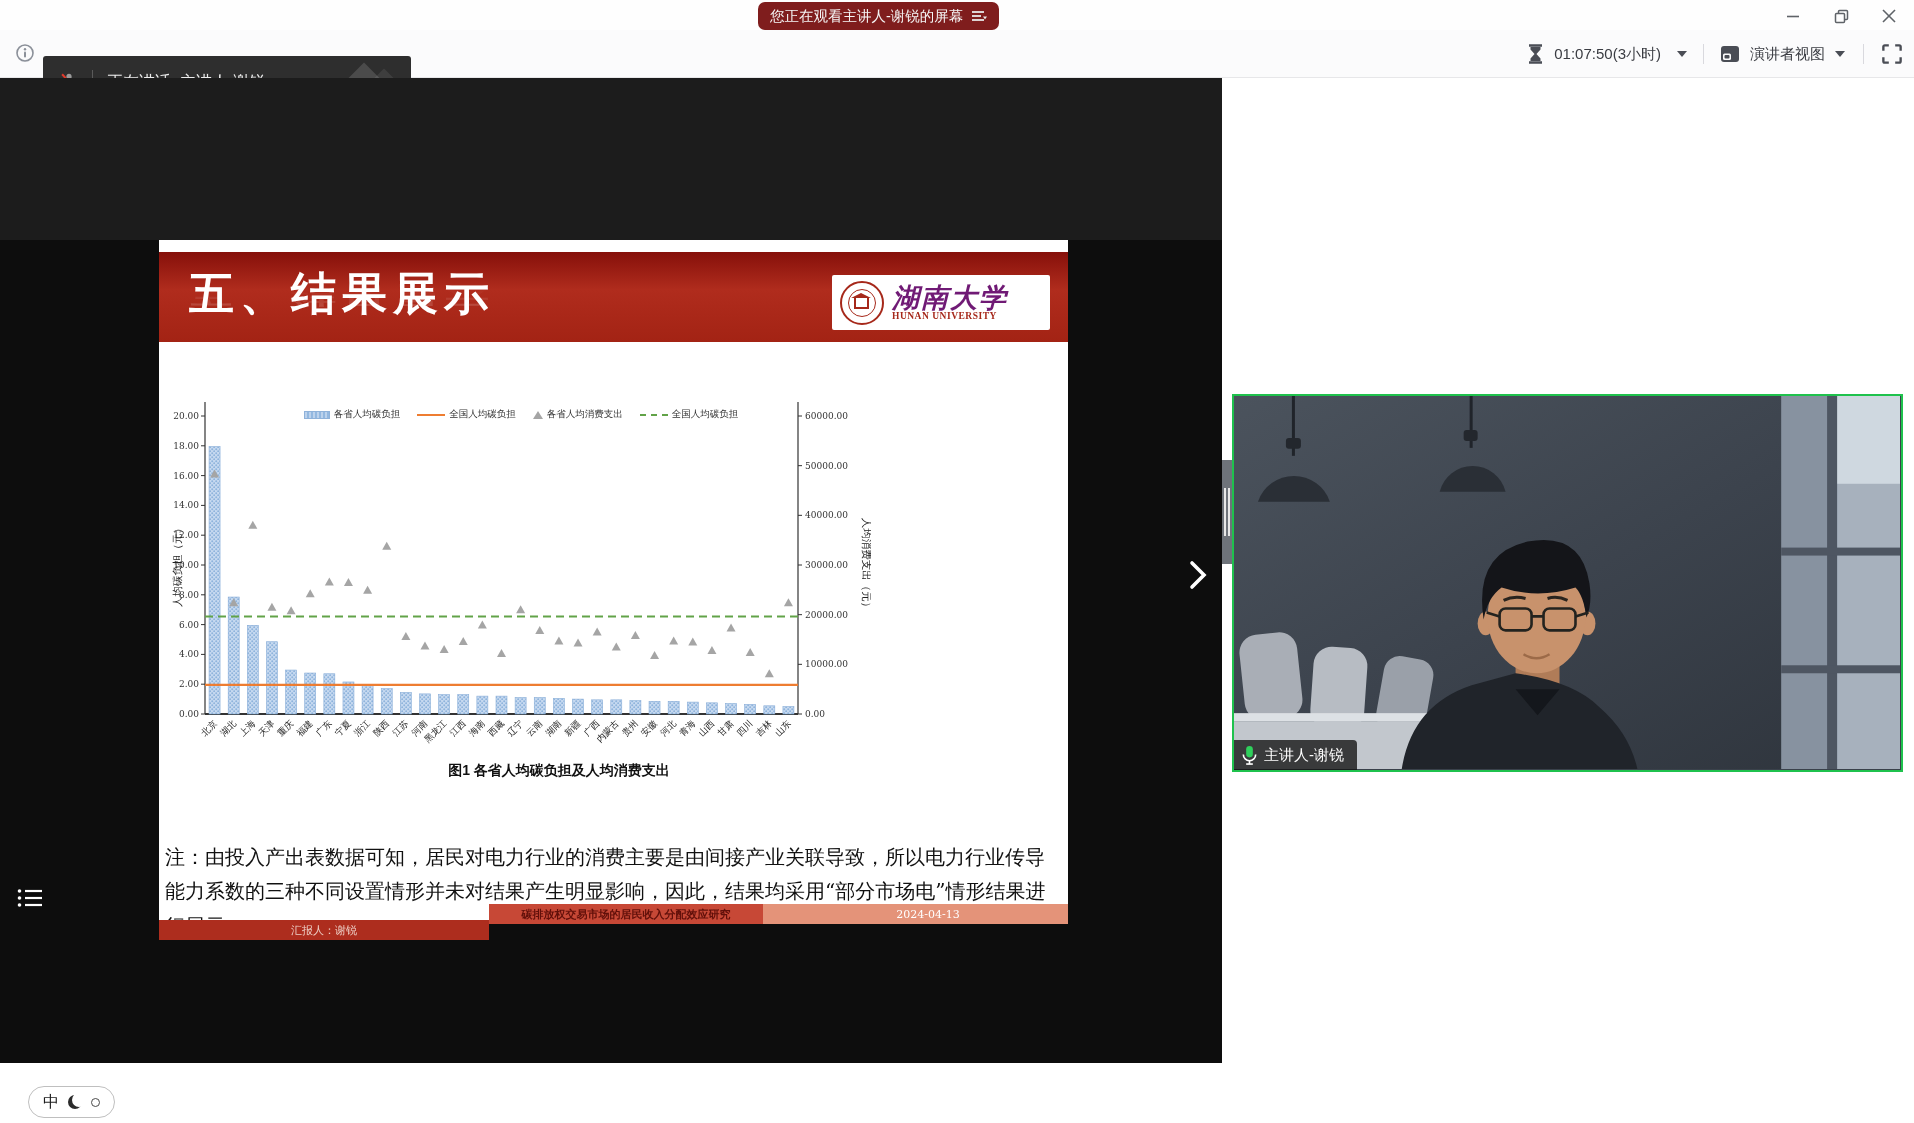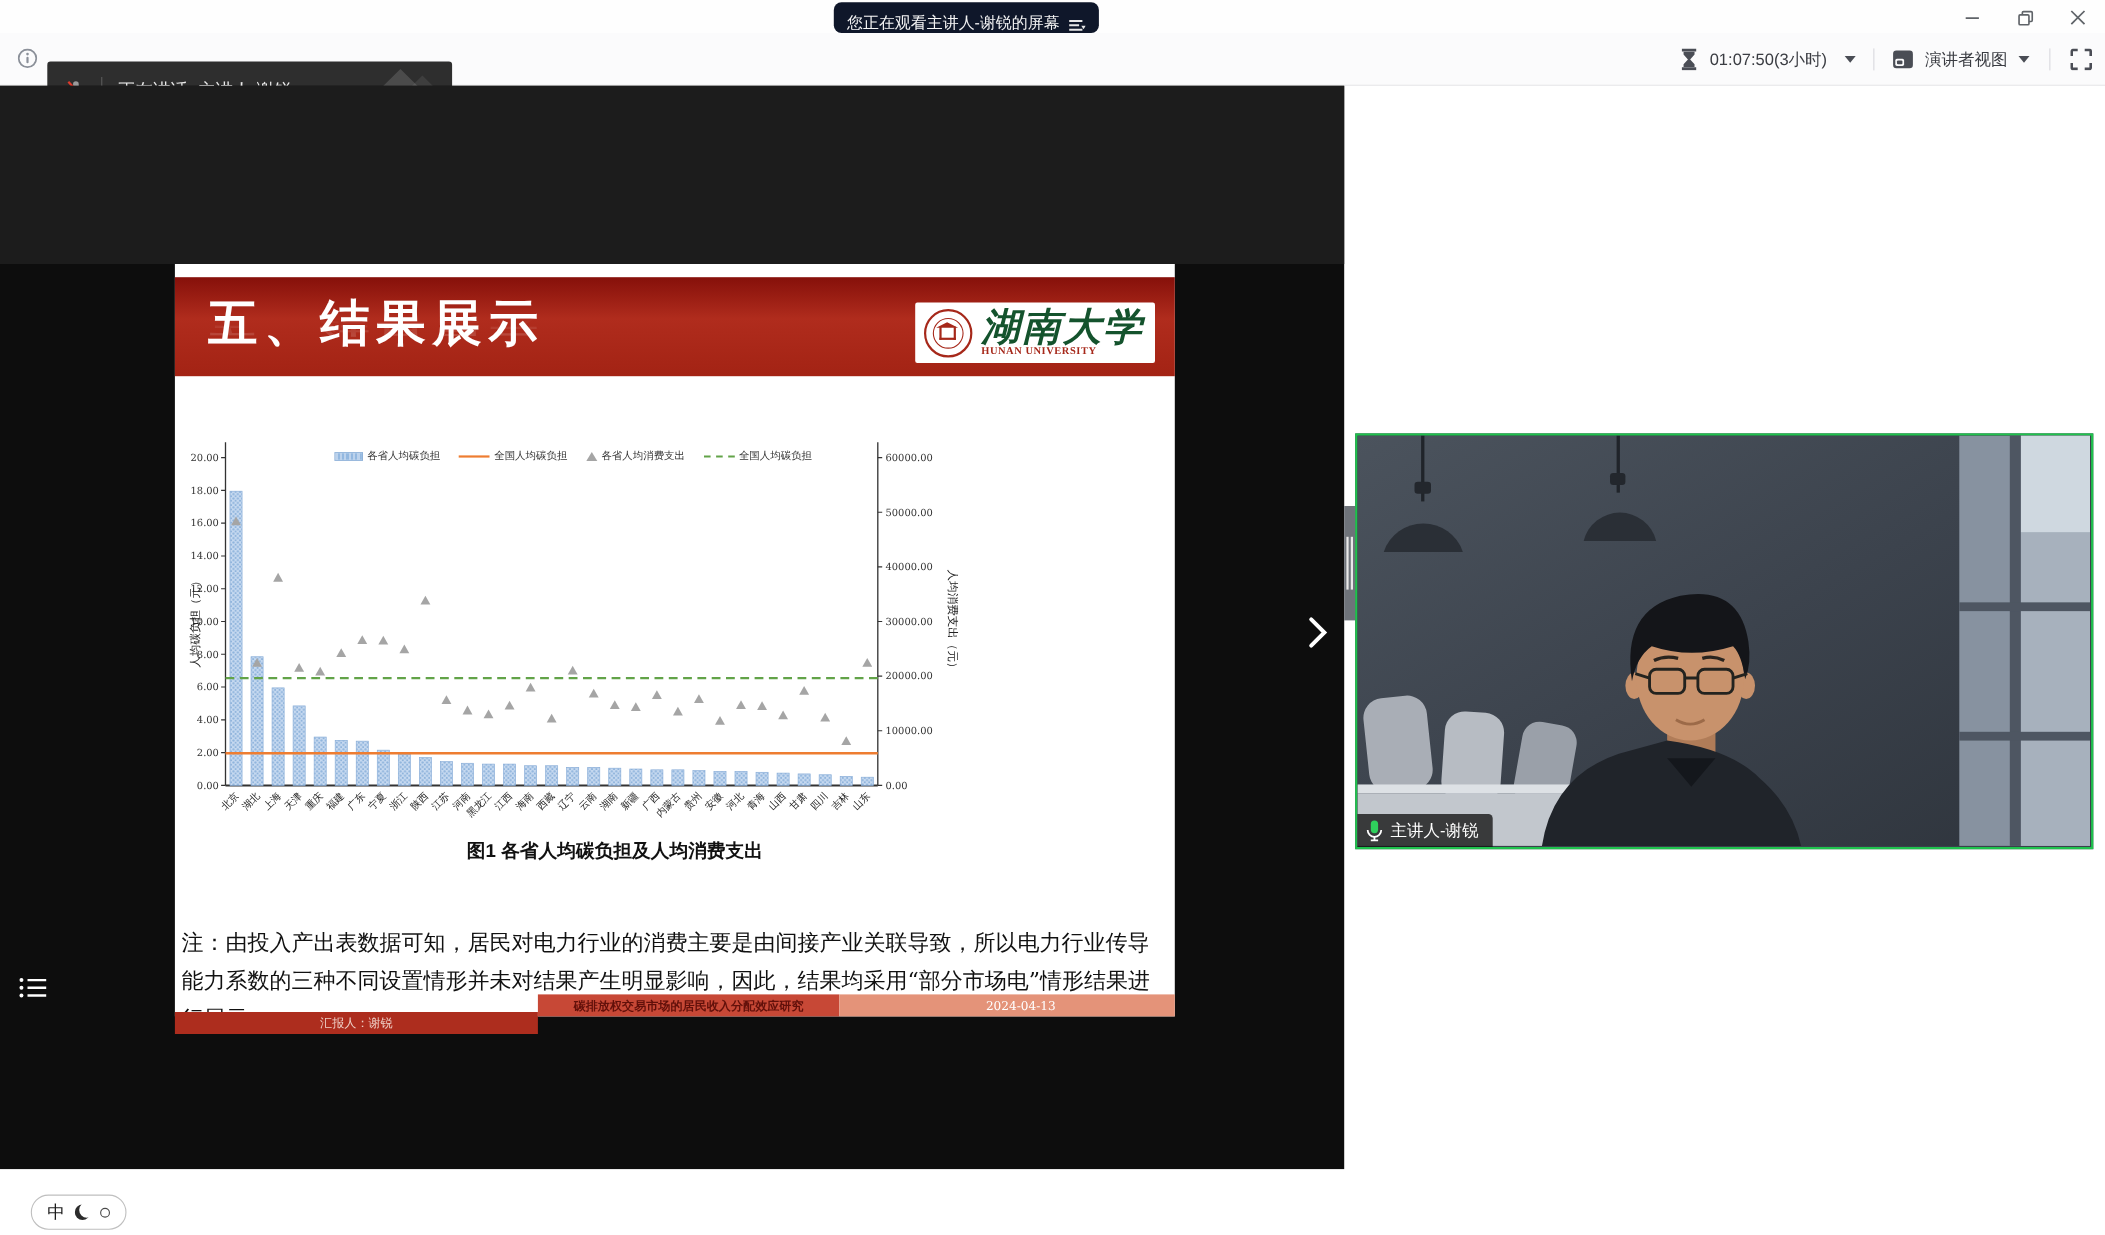--- a/index.html
+++ b/index.html
@@ -2,21 +2,21 @@
 <html><head>
 <meta charset="utf-8">
 <style>
   * { margin:0; padding:0; box-sizing:border-box; }
   html,body { width:1914px; height:1123px; overflow:hidden; background:#fff;
     font-family:"Liberation Sans", sans-serif; }
 
   
   #titlebar { position:absolute; left:0; top:0; width:1914px; height:30px; background:#fefefe; }
   #title-pill { position:absolute; left:758px; top:2px; height:28px; padding:0 12px;
-    background:#0f172a; border-radius:7px; display:flex; align-items:flex-end; gap:8px; }
+    background:#7f1d1d; border-radius:7px; display:flex; align-items:center; gap:8px; }
   #title-pill .t { color:#f5f5f5; font-size:14.5px; }
   .win-btn { position:absolute; top:4px; width:30px; height:24px; display:flex; align-items:center; justify-content:center; color:#5f6368; }
 
   
   #header-bar { position:absolute; left:0; top:30px; width:1914px; height:48px;
     background:#fbfbfc; border-bottom:1px solid #e7e7e9; }
   #info-btn { position:absolute; left:16px; top:44px; width:18px; height:18px; color:#8b9099; }
   #hdr-right { position:absolute; right:12px; top:30px; height:48px; display:flex; align-items:center; gap:10px; color:#3d3f45; }
   #hdr-right .txt { font-size:15px; color:#3a3c42; }
   .vdiv { width:1px; height:20px; background:#d9d9de; }
@@ -56,38 +56,38 @@
     opacity:.28; -webkit-mask-image:linear-gradient(180deg,rgba(0,0,0,.7),transparent 70%);
     mask-image:linear-gradient(180deg,rgba(0,0,0,.7),transparent 70%); }
   #logo-box { position:absolute; right:18px; top:23px; width:218px; height:55px; background:#fff; border-radius:2px;
     display:flex; align-items:center; gap:8px; padding:0 8px; }
   #seal { width:44px; height:44px; border:2.5px solid #a6281a; border-radius:50%; position:relative; flex:none; }
   #seal .inner { position:absolute; left:6px; top:6px; right:6px; bottom:6px; border:1px solid #a6281a; border-radius:50%; }
   #seal .bld { position:absolute; left:12px; top:14px; width:15px; height:12px;
     border-left:2px solid #a6281a; border-right:2px solid #a6281a; border-bottom:2px solid #a6281a; }
   #seal .roof { position:absolute; left:9px; top:10px; width:0; height:0;
     border-left:10.5px solid transparent; border-right:10.5px solid transparent; border-bottom:5px solid #a6281a; }
-  #uni-cn { color:#14532d; font-size:35px; font-weight:bold; font-family:"DejaVu Serif", serif;
+  #uni-cn { color:#701a75; font-size:27px; font-weight:bold; font-family:"DejaVu Serif", serif;
     font-style:italic; letter-spacing:2px; line-height:1; white-space:nowrap; }
   #uni-en { color:#a6281a; font-size:9.5px; font-weight:bold; font-family:"Liberation Serif", serif; letter-spacing:.5px; }
 
   #chart-wrap { position:absolute; left:12px; top:92px; width:700px; height:424px; }
   #chart-legend { position:absolute; left:0; top:76px; width:700px; display:flex; justify-content:center;
     align-items:center; gap:17px; font-size:9.5px; color:#333; font-family:"DejaVu Serif", serif; }
   .lg-item { display:flex; align-items:center; gap:4px; }
   .sw-bar { width:26px; height:8px; background:repeating-linear-gradient(90deg,#bcd2ec 0 2px,#93b8e0 2px 4px); border:.5px solid #8fb2da; }
   .sw-line { width:28px; height:0; border-top:2.5px solid #ee7d31; }
   .sw-tri { width:0; height:0; border-left:5px solid transparent; border-right:5px solid transparent; border-bottom:8px solid #a5a5a5; }
   .sw-dash { width:28px; height:0; border-top:2.5px dashed #62a348; }
 
   #insight { position:absolute; left:706px; top:186px; width:198px; color:#111;
     font-family:"DejaVu Serif", serif; font-size:19px; line-height:1.62; text-align:justify; letter-spacing:.5px; }
   #insight p + p { margin-top:34px; }
   #chart-caption { position:absolute; left:100px; top:522px; width:600px; text-align:center;
-    font-size:17px; font-weight:bold; color:#111; }
+    font-size:14px; font-weight:bold; color:#111; }
   #slide-note { position:absolute; left:6px; top:600px; width:898px; color:#111;
     font-family:"DejaVu Serif", serif; font-size:20px; line-height:1.72; }
   #slide-footer { position:absolute; left:0; bottom:0; width:909px; height:20px; display:flex; font-size:11px; }
   #slide-footer .seg { display:flex; align-items:center; justify-content:center; height:100%; }
   #sf1 { width:330px; background:#ad2d1e; color:#eecfc6;margin-top:16px; }
   #sf2 { width:274px; background:#c74836; color:#62100a; font-weight:bold; font-family:"DejaVu Serif", serif; }
   #sf3 { flex:1; background:#e49379; color:#fff; font-family:"DejaVu Serif", serif;padding-left:25px; }
 
   
   #video-panel { position:absolute; left:1232px; top:394px; width:671px; height:378px;

